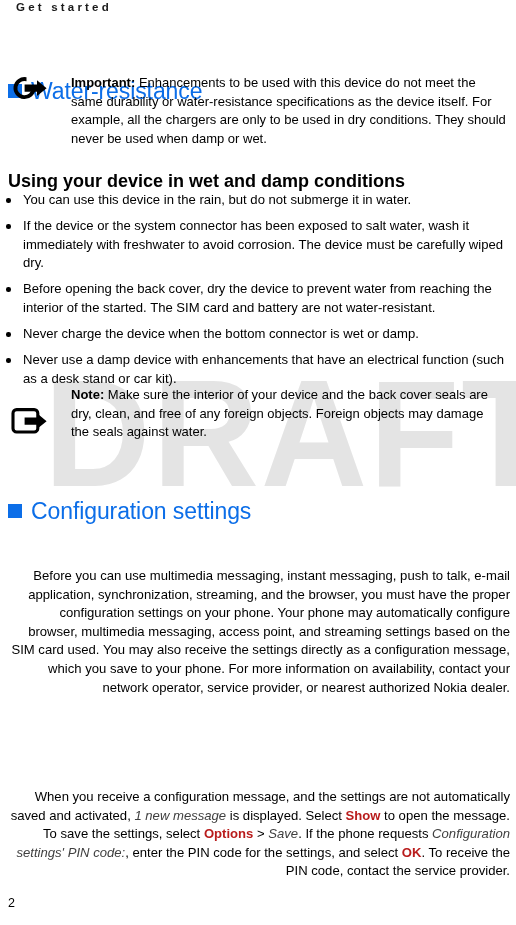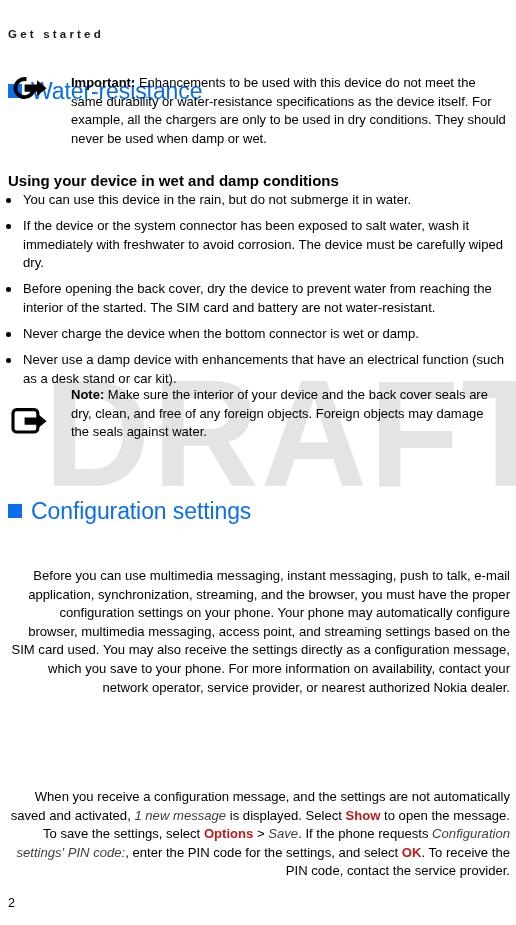--- a/index.html
+++ b/index.html
@@ -41,28 +41,27 @@
   
   .page {
     position: relative;
     z-index: 2;
     padding: 0;
   }
 
   
   #running-header {
     position: absolute;
-    left: 8px;
+    left: 16px;
     top: 0px;
     font-size: 11.5px;
     font-weight: 700;
     letter-spacing: 3.2px;
     color: #1a1a1a;
     line-height: 14px;
-    margin-top: 27px;
   }
 
   
   .h1 {
     position: absolute;
     left: 8px;
     color: #0c6ee8;
     font-size: 23px;
     font-weight: 400;
     line-height: 26px;
@@ -112,21 +111,21 @@
   #note-icon      { left: 10px; top: 407px; }
 
   #important-text { top: 74px;  width: 438px; }
   #note-text      { top: 386px; width: 434px; }
 
   
   #subheading-wet-damp {
     position: absolute;
     left: 8px;
     top: 172px;
-    font-size: 15px;
+    font-size: 18px;
     font-weight: 700;
     line-height: 18px;
     white-space: nowrap;
   }
 
   
   #bullet-list {
     position: absolute;
     left: 1px;
     top: 191px;

